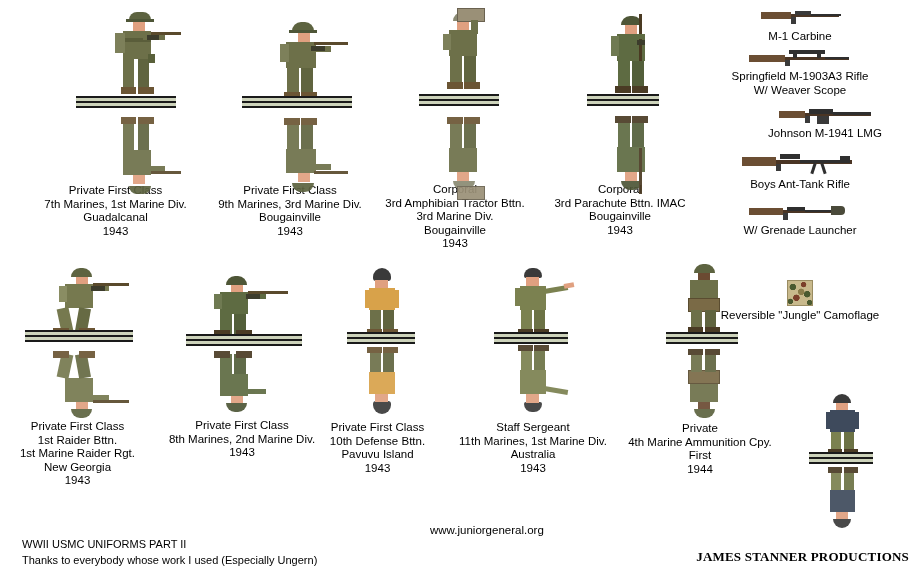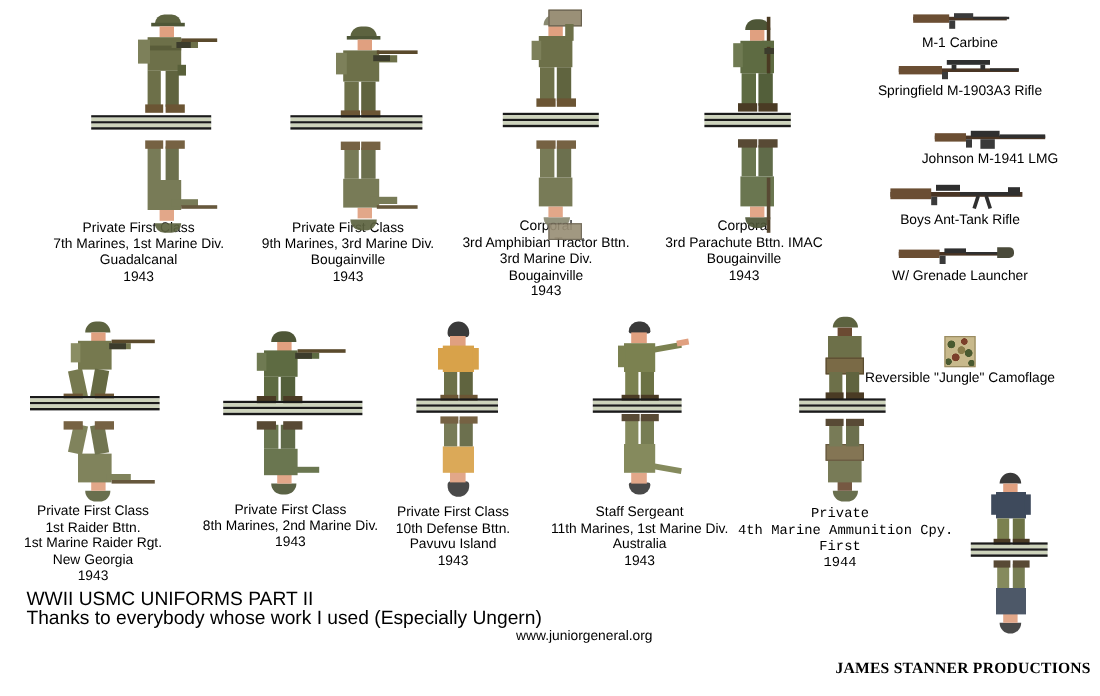--- a/index.html
+++ b/index.html
@@ -94,22 +94,22 @@
     font-size: 11.5px;
     line-height: 13.5px;
     color: #000000;
     white-space: nowrap;
   }
 
   
   .footer-left {
     position: absolute;
     left: 22px;
-    top: 492px;
-    font-size: 16px;
+    top: 536px;
+    font-size: 11px;
     line-height: 16px;
     color: #000000;
   }
   .footer-url {
     position: absolute;
     left: 430px;
     top: 524px;
     font-size: 11.5px;
     color: #000000;
   }
@@ -486,21 +486,21 @@
       </div>
     </div>
     <div class="fig-caption" style="margin-top:4px;">
       <div>Staff Sergeant</div>
       <div>11th Marines, 1st Marine Div.</div>
       <div>Australia</div>
       <div>1943</div>
     </div>
   </div>
 
-  <div class="figure" style="left:615px; top:258px; width:170px;font-family:Liberation Mono, monospace;">
+  <div class="figure" style="left:615px; top:258px; width:170px;">
     <div class="fig-art" style="width:120px; height:160px;">
       <div class="soldier" style="left:30px; top:4px; width:70px; height:68px;">
         <div class="px" style="left:24px; top:2px; width:21px; height:9px; background:#5d6340; border-radius:10px 10px 0 0;"></div>
         <div class="px" style="left:28px; top:11px; width:12px; height:8px; background:#6b4a32;"></div>
         <div class="px" style="left:20px; top:18px; width:28px; height:24px; background:#6d7049;"></div>
 
         <div class="px" style="left:18px; top:36px; width:30px; height:12px; background:#7a6a46; border:1px solid #5a4c30;"></div>
         <div class="px" style="left:21px; top:48px; width:11px; height:20px; background:#6d7049;"></div>
         <div class="px" style="left:35px; top:48px; width:11px; height:20px; background:#60643f;"></div>
         <div class="px" style="left:18px; top:65px; width:15px; height:6px; background:#4a3b24;"></div>
@@ -579,20 +579,21 @@
     <div class="weapon-art" style="width:110px;">
       <div class="px" style="left:4px; top:11px; width:100px; height:3px; background:#4a3524;"></div>
       <div class="px" style="left:4px; top:9px; width:36px; height:7px; background:#6b4e33;"></div>
       <div class="px" style="left:44px; top:4px; width:36px; height:4px; background:#2f2f2f;"></div>
       <div class="px" style="left:48px; top:8px; width:4px; height:4px; background:#2f2f2f;"></div>
       <div class="px" style="left:72px; top:8px; width:4px; height:4px; background:#2f2f2f;"></div>
       <div class="px" style="left:80px; top:11px; width:24px; height:2px; background:#2f2f2f;"></div>
       <div class="px" style="left:40px; top:14px; width:5px; height:6px; background:#3a3a3a;"></div>
     </div>
     <div class="weapon-label">Springfield M-1903A3 Rifle</div>
+    <div class="weapon-label">W/ Weaver Scope</div>
   </div>
 
   <div class="weapon-block" style="left:730px; top:103px;">
     <div class="weapon-art" style="width:100px;">
       <div class="px" style="left:4px; top:10px; width:92px; height:3px; background:#4a3524;"></div>
       <div class="px" style="left:4px; top:8px; width:26px; height:7px; background:#6b4e33;"></div>
       <div class="px" style="left:34px; top:6px; width:24px; height:5px; background:#2f2f2f;"></div>
       <div class="px" style="left:42px; top:13px; width:12px; height:8px; background:#3a3a3a;"></div>
       <div class="px" style="left:58px; top:9px; width:38px; height:3px; background:#2f2f2f;"></div>
       <div class="px" style="left:30px; top:13px; width:5px; height:7px; background:#3a3a3a;"></div>

